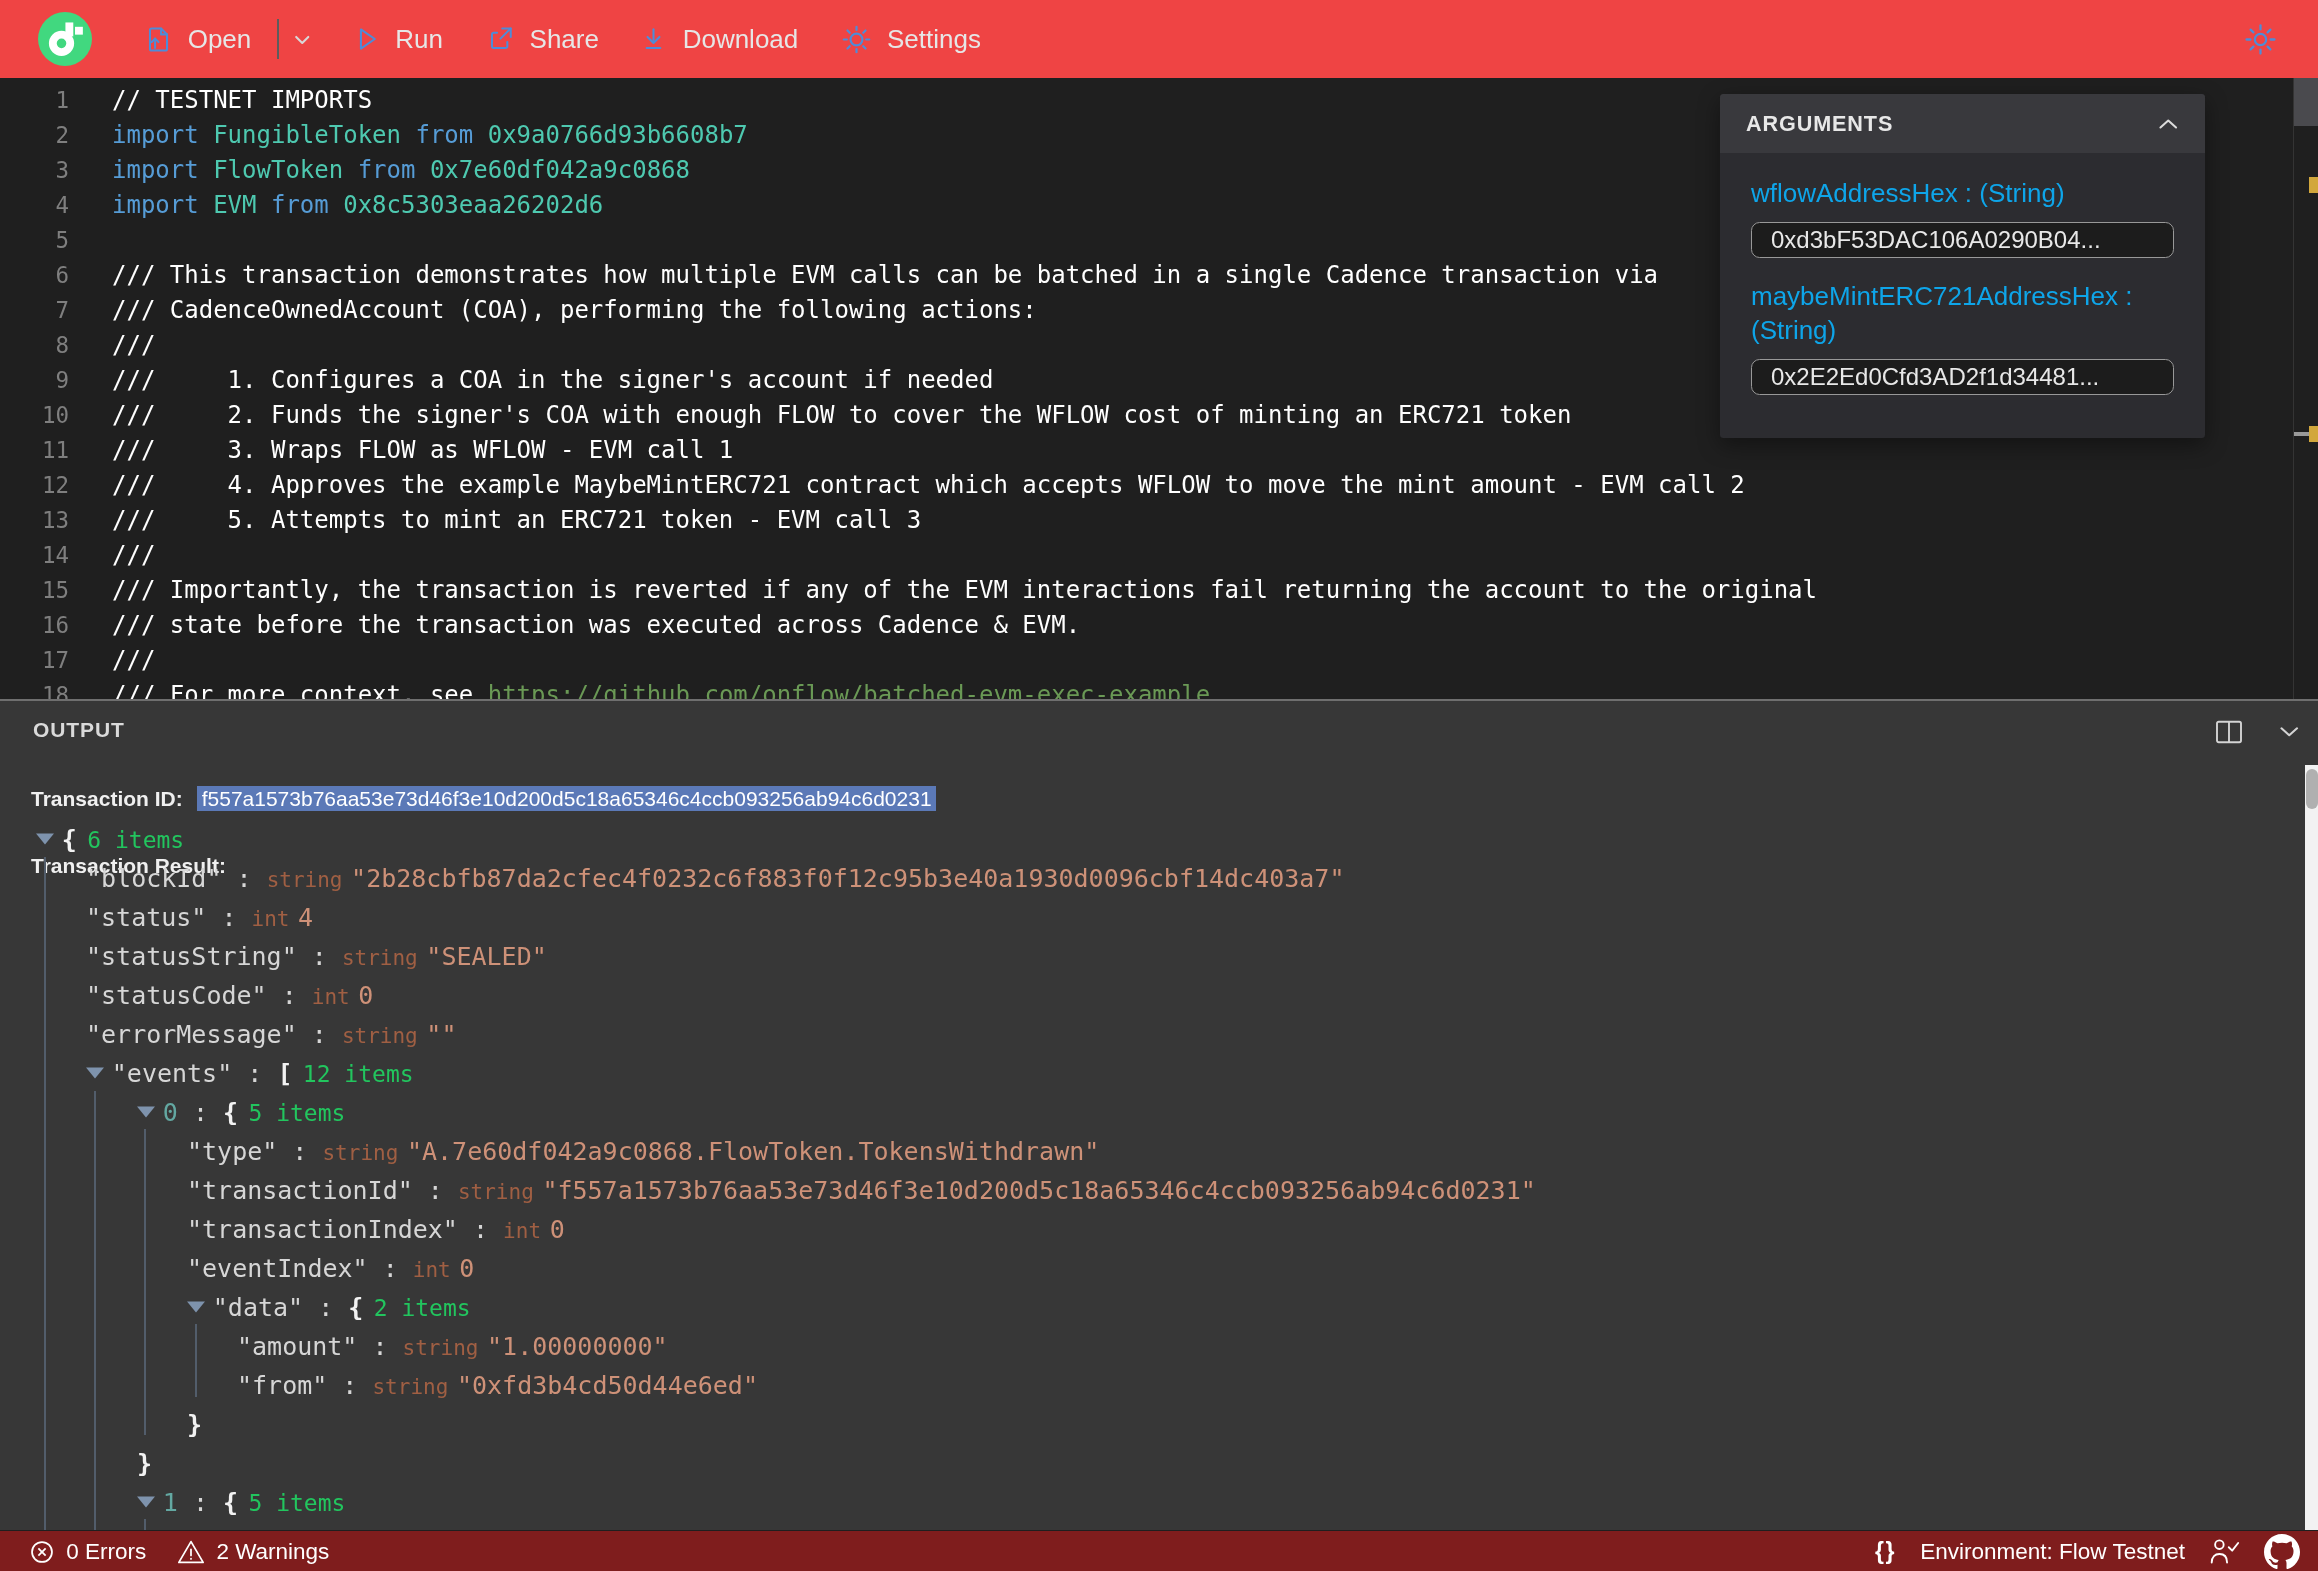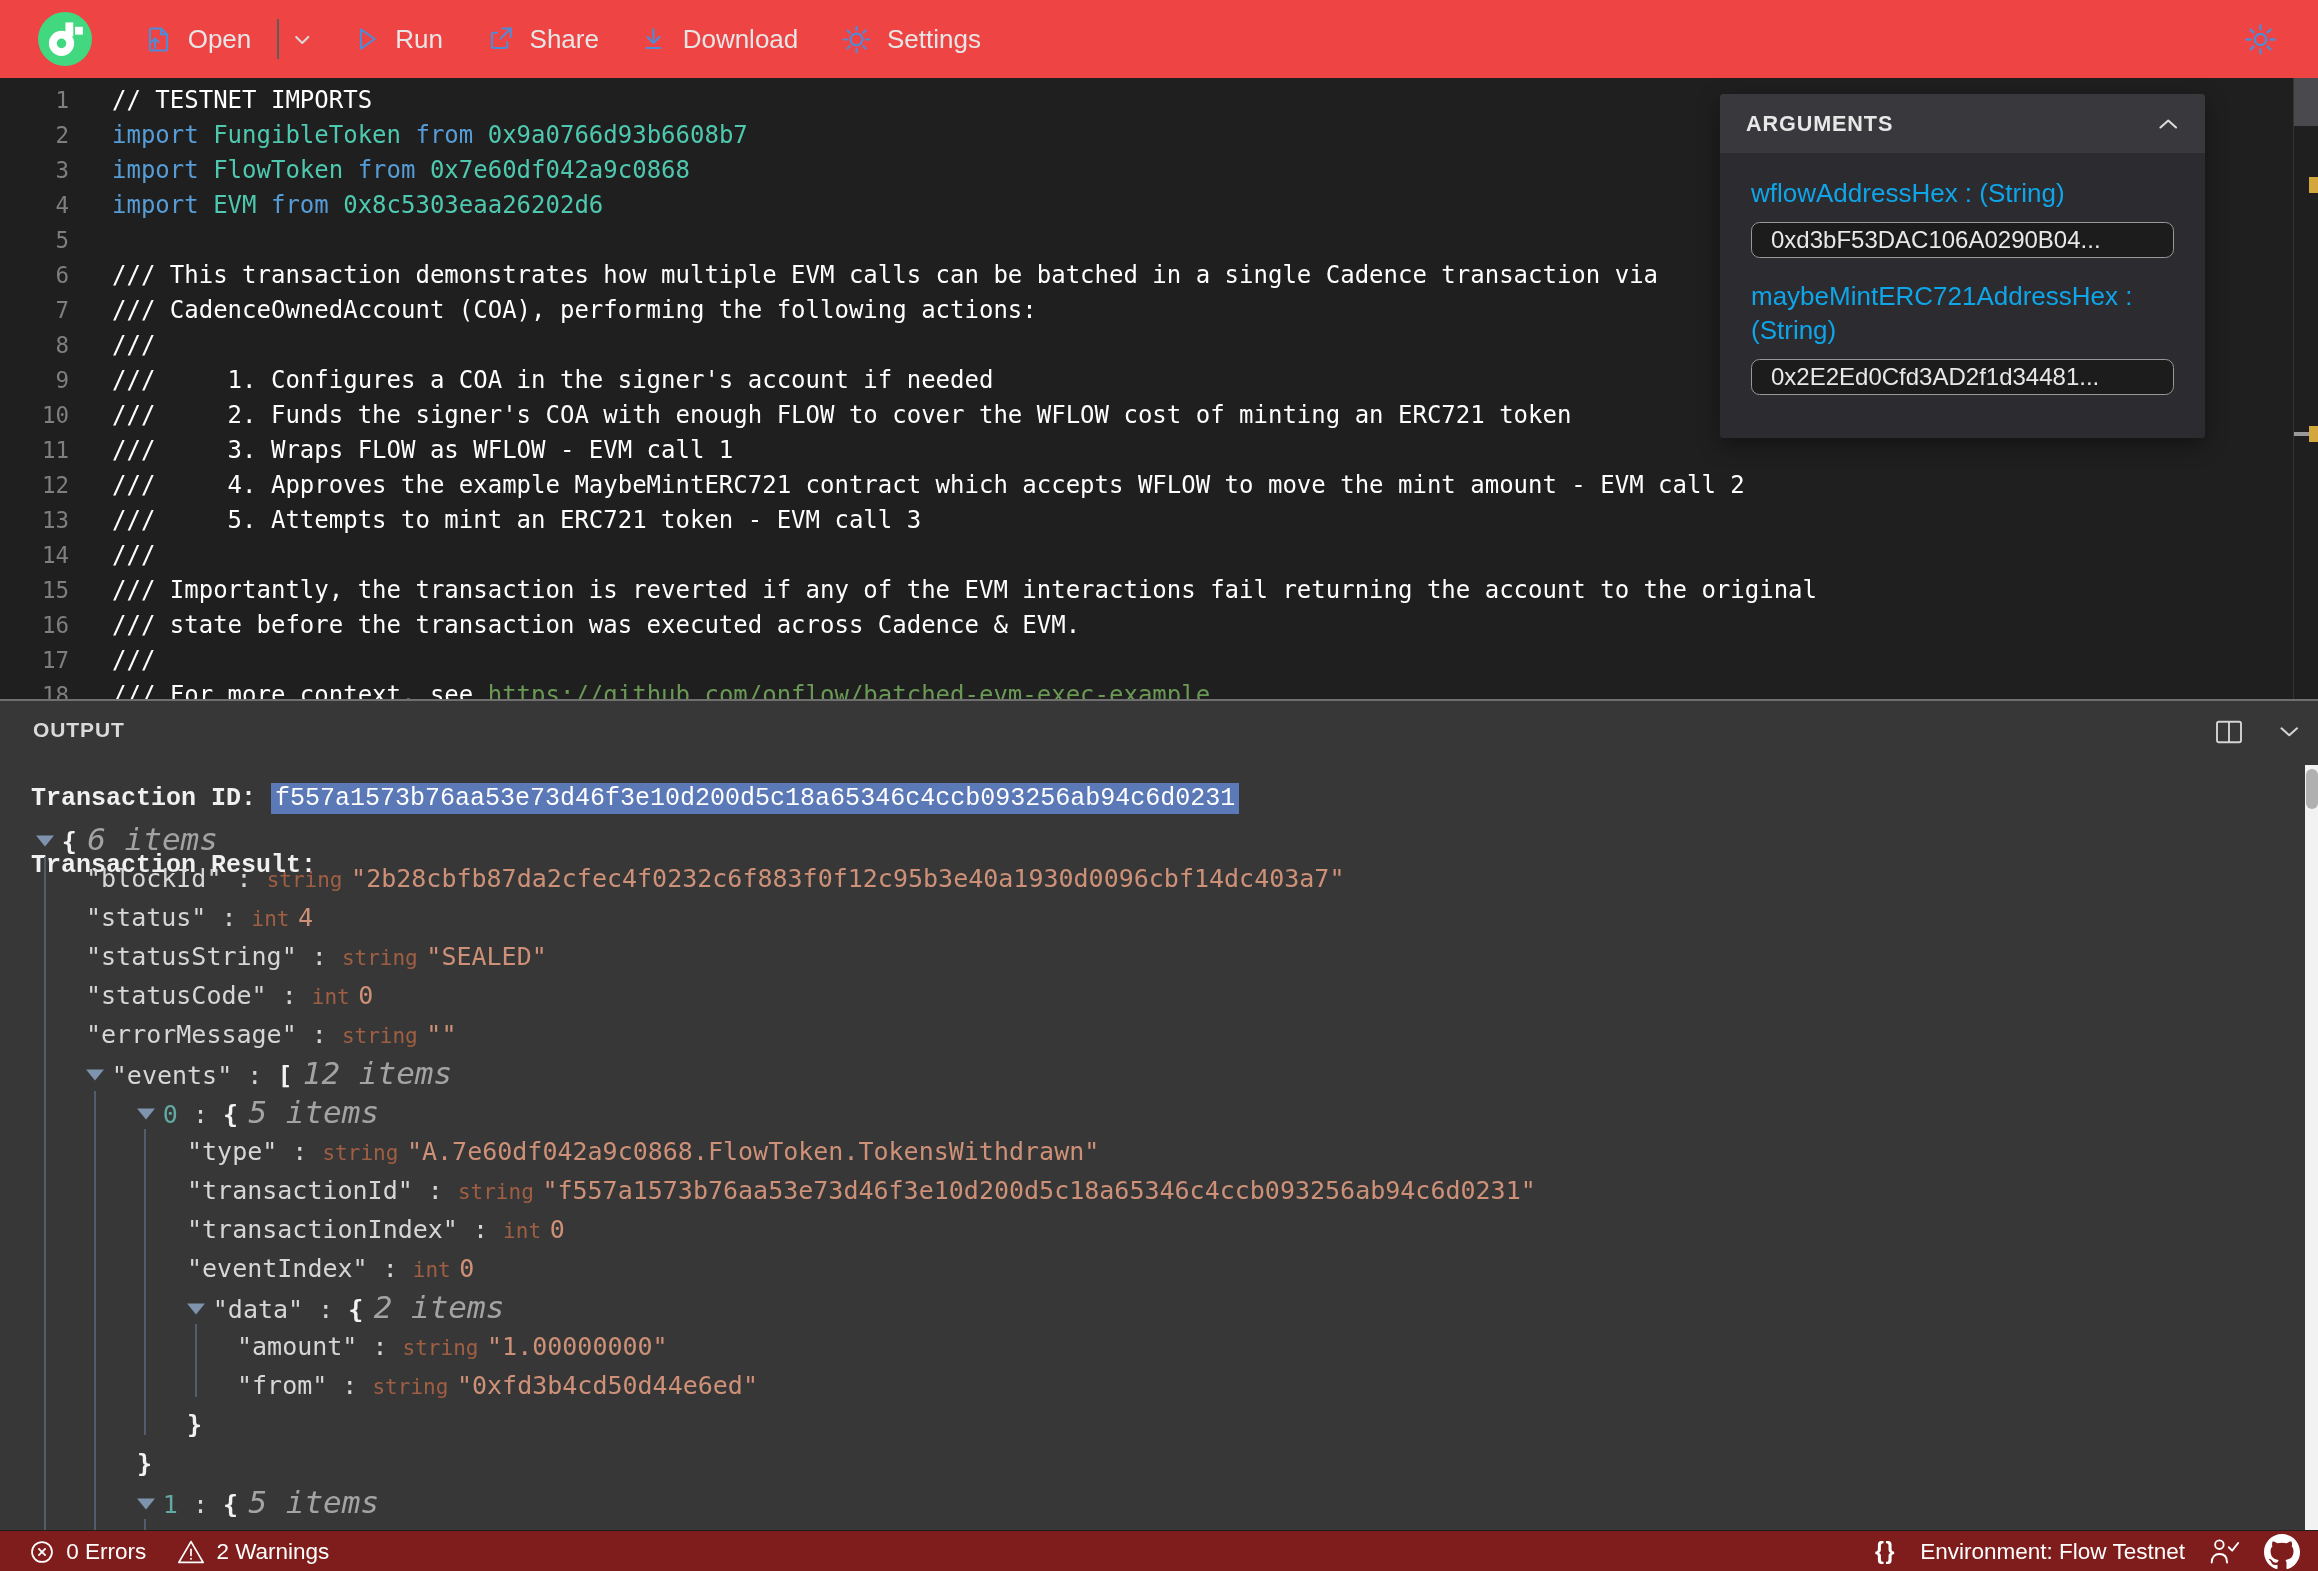--- a/index.html
+++ b/index.html
@@ -43,32 +43,32 @@
 
   
   .split{position:absolute;top:699px;left:0;width:100%;height:2.6px;background:#6f6f6f;}
 
   
   .output{position:absolute;top:701px;left:0;width:100%;height:829px;background:#373737;overflow:hidden;}
   .out-title{position:absolute;left:33px;top:17.3px;font-size:21px;font-weight:700;color:#dadada;letter-spacing:0.9px;}
   .out-icons{position:absolute;right:19px;top:19px;display:flex;gap:35px;align-items:center;}
   .out-icons span{display:flex;cursor:pointer;}
   .tx-wrap{position:absolute;left:31px;top:48px;white-space:pre;}
-  .txline{font-family:Liberation Mono, monospace;font-size:25px;color:#f0f0f0;font-weight:700;line-height:35px;}
+  .txline{font-family:Liberation Sans, sans-serif;font-size:21px;color:#f0f0f0;font-weight:700;line-height:35px;}
   .txlabel{margin-right:14.7px;}
   .sel{background:#5b79b7;color:#ffffff;font-weight:400;padding:0.9px 4.3px;}
   .tree{position:absolute;left:0;top:119px;width:2282px;}
   .tree-row{height:39px;line-height:39px;font-family:"DejaVu Sans Mono",monospace;font-size:25px;white-space:pre;}
   .tri{display:inline-block;width:0;height:0;border-left:9.5px solid transparent;border-right:9.5px solid transparent;
     border-top:11.2px solid #7e93ad;margin-right:7.8px;vertical-align:middle;transform:translateY(-2.6px);cursor:pointer;}
   .tk-key{color:#d6d6d6;} .tk-colon{color:#d6d6d6;}
   .tk-typ{color:#a05f43;font-size:21px;margin-right:8.6px;}
   .tk-val{color:#ce9178;}
   .tk-brace{color:#f2f2f2;font-weight:700;}
-  .tk-items{color:#a3a3a3;font-style:italic;font-size:31px;margin-left:10.4px;}
+  .tk-items{color:#22c55e;font-size:23px;margin-left:10.4px;}
   .tk-idx{color:#63a8a2;}
   .guide{position:absolute;width:1.7px;background:#525d6b;}
   .out-track{position:absolute;right:0;top:64px;width:14px;height:765px;background:#f2f2f2;}
   .out-thumb{position:absolute;right:0.9px;top:4.3px;width:12px;height:40px;background:#b0b0b0;border-radius:7px;cursor:pointer;}
 
   
   .statusbar{position:absolute;left:0;bottom:0;width:100%;height:41px;background:#7f1d1d;
     display:flex;align-items:center;color:#fff;font-size:22.5px;}
   .sb-left{display:flex;align-items:center;gap:31px;margin-left:29px;}
   .sb-right{display:flex;align-items:center;gap:24px;margin-left:auto;margin-right:19px;}

